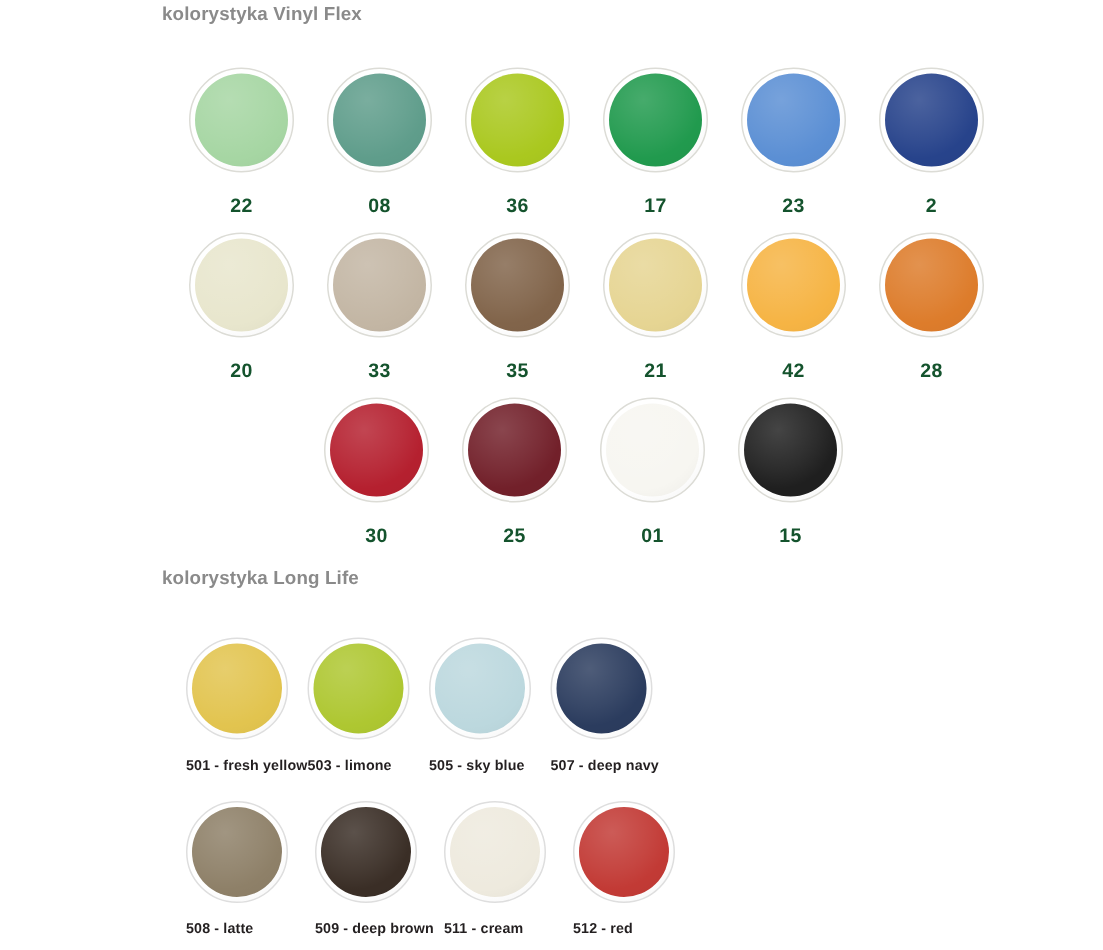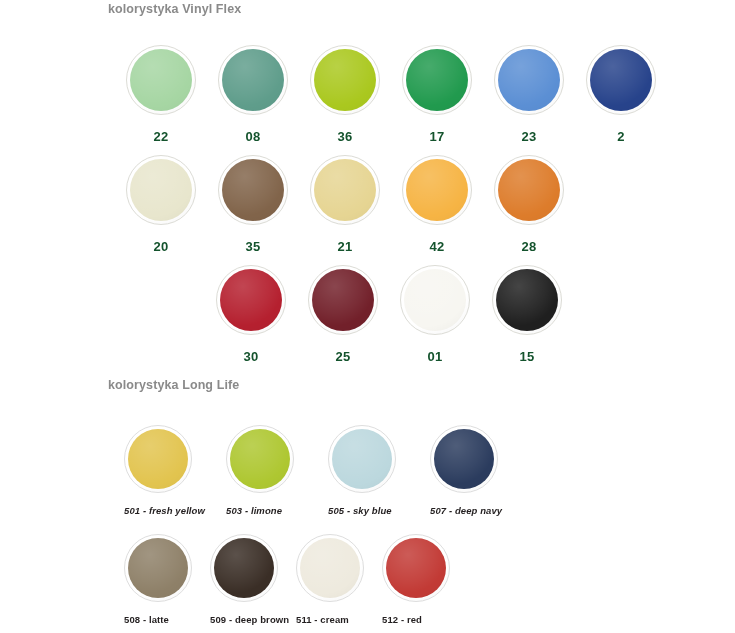--- a/index.html
+++ b/index.html
@@ -116,21 +116,21 @@
     white-space: nowrap;
     letter-spacing: 0.1px;
   }
 
   
   #vinyl-row-1 { left: 126px; top: 45px;  gap: 22px; }
   #vinyl-row-2 { left: 126px; top: 155px; gap: 22px; }
   #vinyl-row-3 { left: 216px; top: 265px; gap: 22px; }
 
   
-  #long-row-1 { left: 124px; top: 425px; gap: 34px; font-style: italic; }
+  #long-row-1 { left: 124px; top: 425px; gap: 13px; }
   #long-row-2 { left: 124px; top: 534px; gap: 18px; align-items: flex-end; }
 
   .longlife-cell { width: 68px; }
 </style>
 </head>
 <body>
 
 <div class="page">
 
   <div class="section-title" id="title-vinyl">kolorystyka Vinyl Flex</div>
@@ -176,20 +176,26 @@
 
   <div class="grid vinyl" id="vinyl-row-2">
     <div class="swatch-cell">
       <div class="swatch">
         <div class="disc" style="background-color: rgb(232, 230, 205);"></div>
       </div>
       <div class="label">20</div>
     </div>
     <div class="swatch-cell">
       <div class="swatch">
+        <div class="disc" style="background-color: rgb(195, 182, 164);"></div>
+      </div>
+      <div class="label">33</div>
+    </div>
+    <div class="swatch-cell">
+      <div class="swatch">
         <div class="disc" style="background-color: rgb(129, 100, 74);"></div>
       </div>
       <div class="label">35</div>
     </div>
     <div class="swatch-cell">
       <div class="swatch">
         <div class="disc" style="background-color: rgb(230, 213, 147);"></div>
       </div>
       <div class="label">21</div>
     </div>

